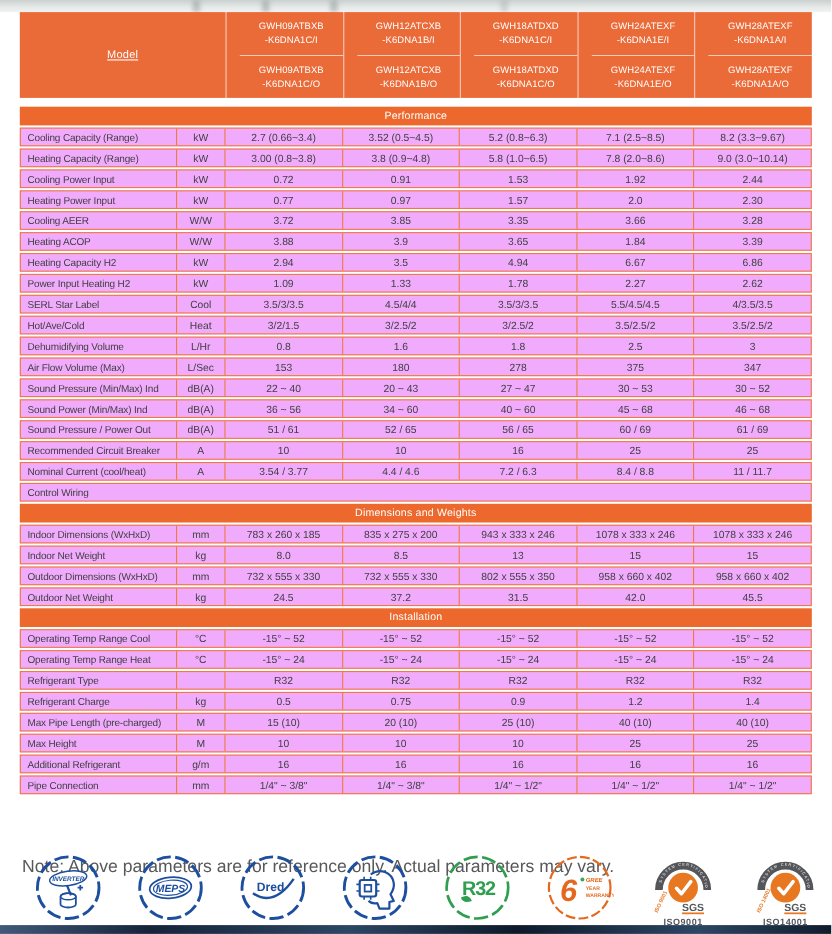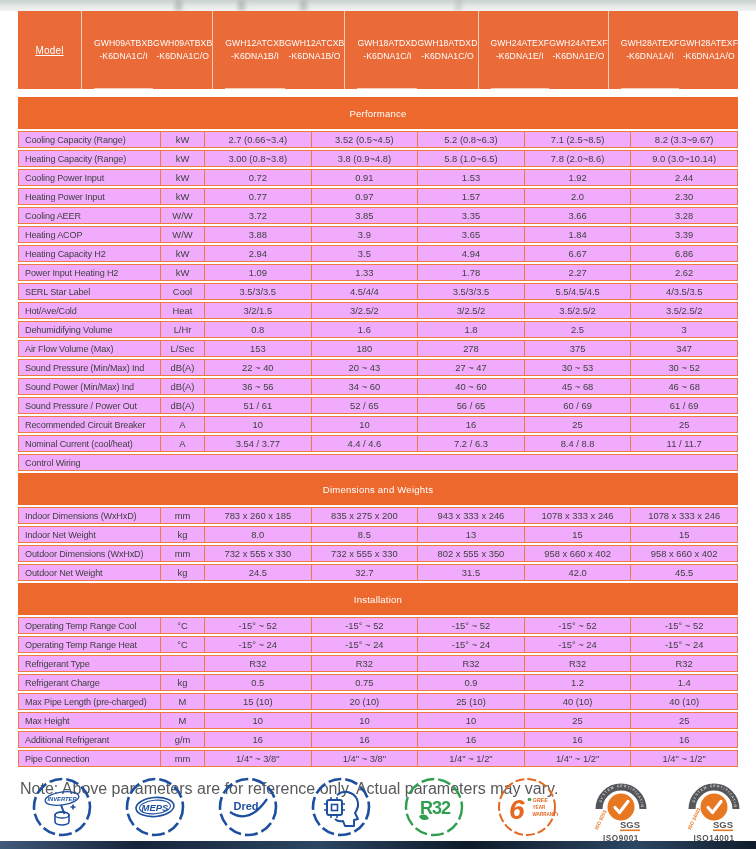--- a/index.html
+++ b/index.html
@@ -14,29 +14,29 @@
   
   .photo-bot{position:absolute;bottom:0;left:0;width:756px;height:8px;
              background:linear-gradient(90deg,#41597a,#16243a 18%,#2c4663 42%,#0e1a2a 62%,#2c4663 84%,#101c2c);}
 
   .tablewrap{position:absolute;left:18px;top:11px;width:720px;}
 
   
   .thead{display:flex;height:78px;background:#EA6A38;color:#fff;}
   .model-cell{width:187px;display:flex;align-items:center;justify-content:center;
               font-size:10px;letter-spacing:.2px;text-decoration:underline;}
-  .hcol{flex:1;display:flex;flex-direction:row;border-left:1px solid rgba(255,255,255,.65);padding-left:12px;}
+  .hcol{flex:1;display:flex;flex-direction:column;border-left:1px solid rgba(255,255,255,.65);padding-left:12px;}
   .hcell{flex:1;display:flex;flex-direction:column;align-items:center;justify-content:center;
          font-size:8.6px;line-height:1.5;letter-spacing:.1px;}
   .hcell.top{border-bottom:1px solid rgba(255,255,255,.65);}
 
   .gap{height:8px;}
 
   
-  .secbar{height:32px;margin-bottom:2px;background:#EC682C;color:#fff;font-size:9.6px;
+  .secbar{height:17px;margin-bottom:2px;background:#EC682C;color:#fff;font-size:9.6px;
           display:flex;align-items:center;justify-content:center;letter-spacing:.2px;}
   .trow{display:flex;height:17px;margin-bottom:2px;border:1px solid #F0793F;box-sizing:border-box;
         background:#f0abfc;color:#414042;font-size:9.4px;}
   .cell{display:flex;align-items:center;justify-content:center;box-sizing:border-box;white-space:nowrap;overflow:hidden;}
   .lab{width:141px;justify-content:flex-start;padding-left:6px;font-size:9.1px;letter-spacing:-0.15px;}
   .unit{width:44px;border-left:1px solid #F0793F;}
   .val{flex:1;border-left:1px solid #F0793F;}
   .spanvals{flex:5;border-left:1px solid #F0793F;}
   .spanfull{flex:1;border-left:1px solid #F0793F;}
 
@@ -299,21 +299,21 @@
           <div class="cell val">732 x 555 x 330</div>
           <div class="cell val">732 x 555 x 330</div>
           <div class="cell val">802 x 555 x 350</div>
           <div class="cell val">958 x 660 x 402</div>
           <div class="cell val">958 x 660 x 402</div>
         </div>
         <div class="trow">
           <div class="cell lab">Outdoor Net Weight</div>
           <div class="cell unit">kg</div>
           <div class="cell val">24.5</div>
-          <div class="cell val">32.7</div>
+          <div class="cell val">37.2</div>
           <div class="cell val">31.5</div>
           <div class="cell val">42.0</div>
           <div class="cell val">45.5</div>
         </div>
         <div class="secbar">Installation</div>
         <div class="trow">
           <div class="cell lab">Operating Temp Range Cool</div>
           <div class="cell unit">°C</div>
           <div class="cell val">-15° ~ 52</div>
           <div class="cell val">-15° ~ 52</div>

